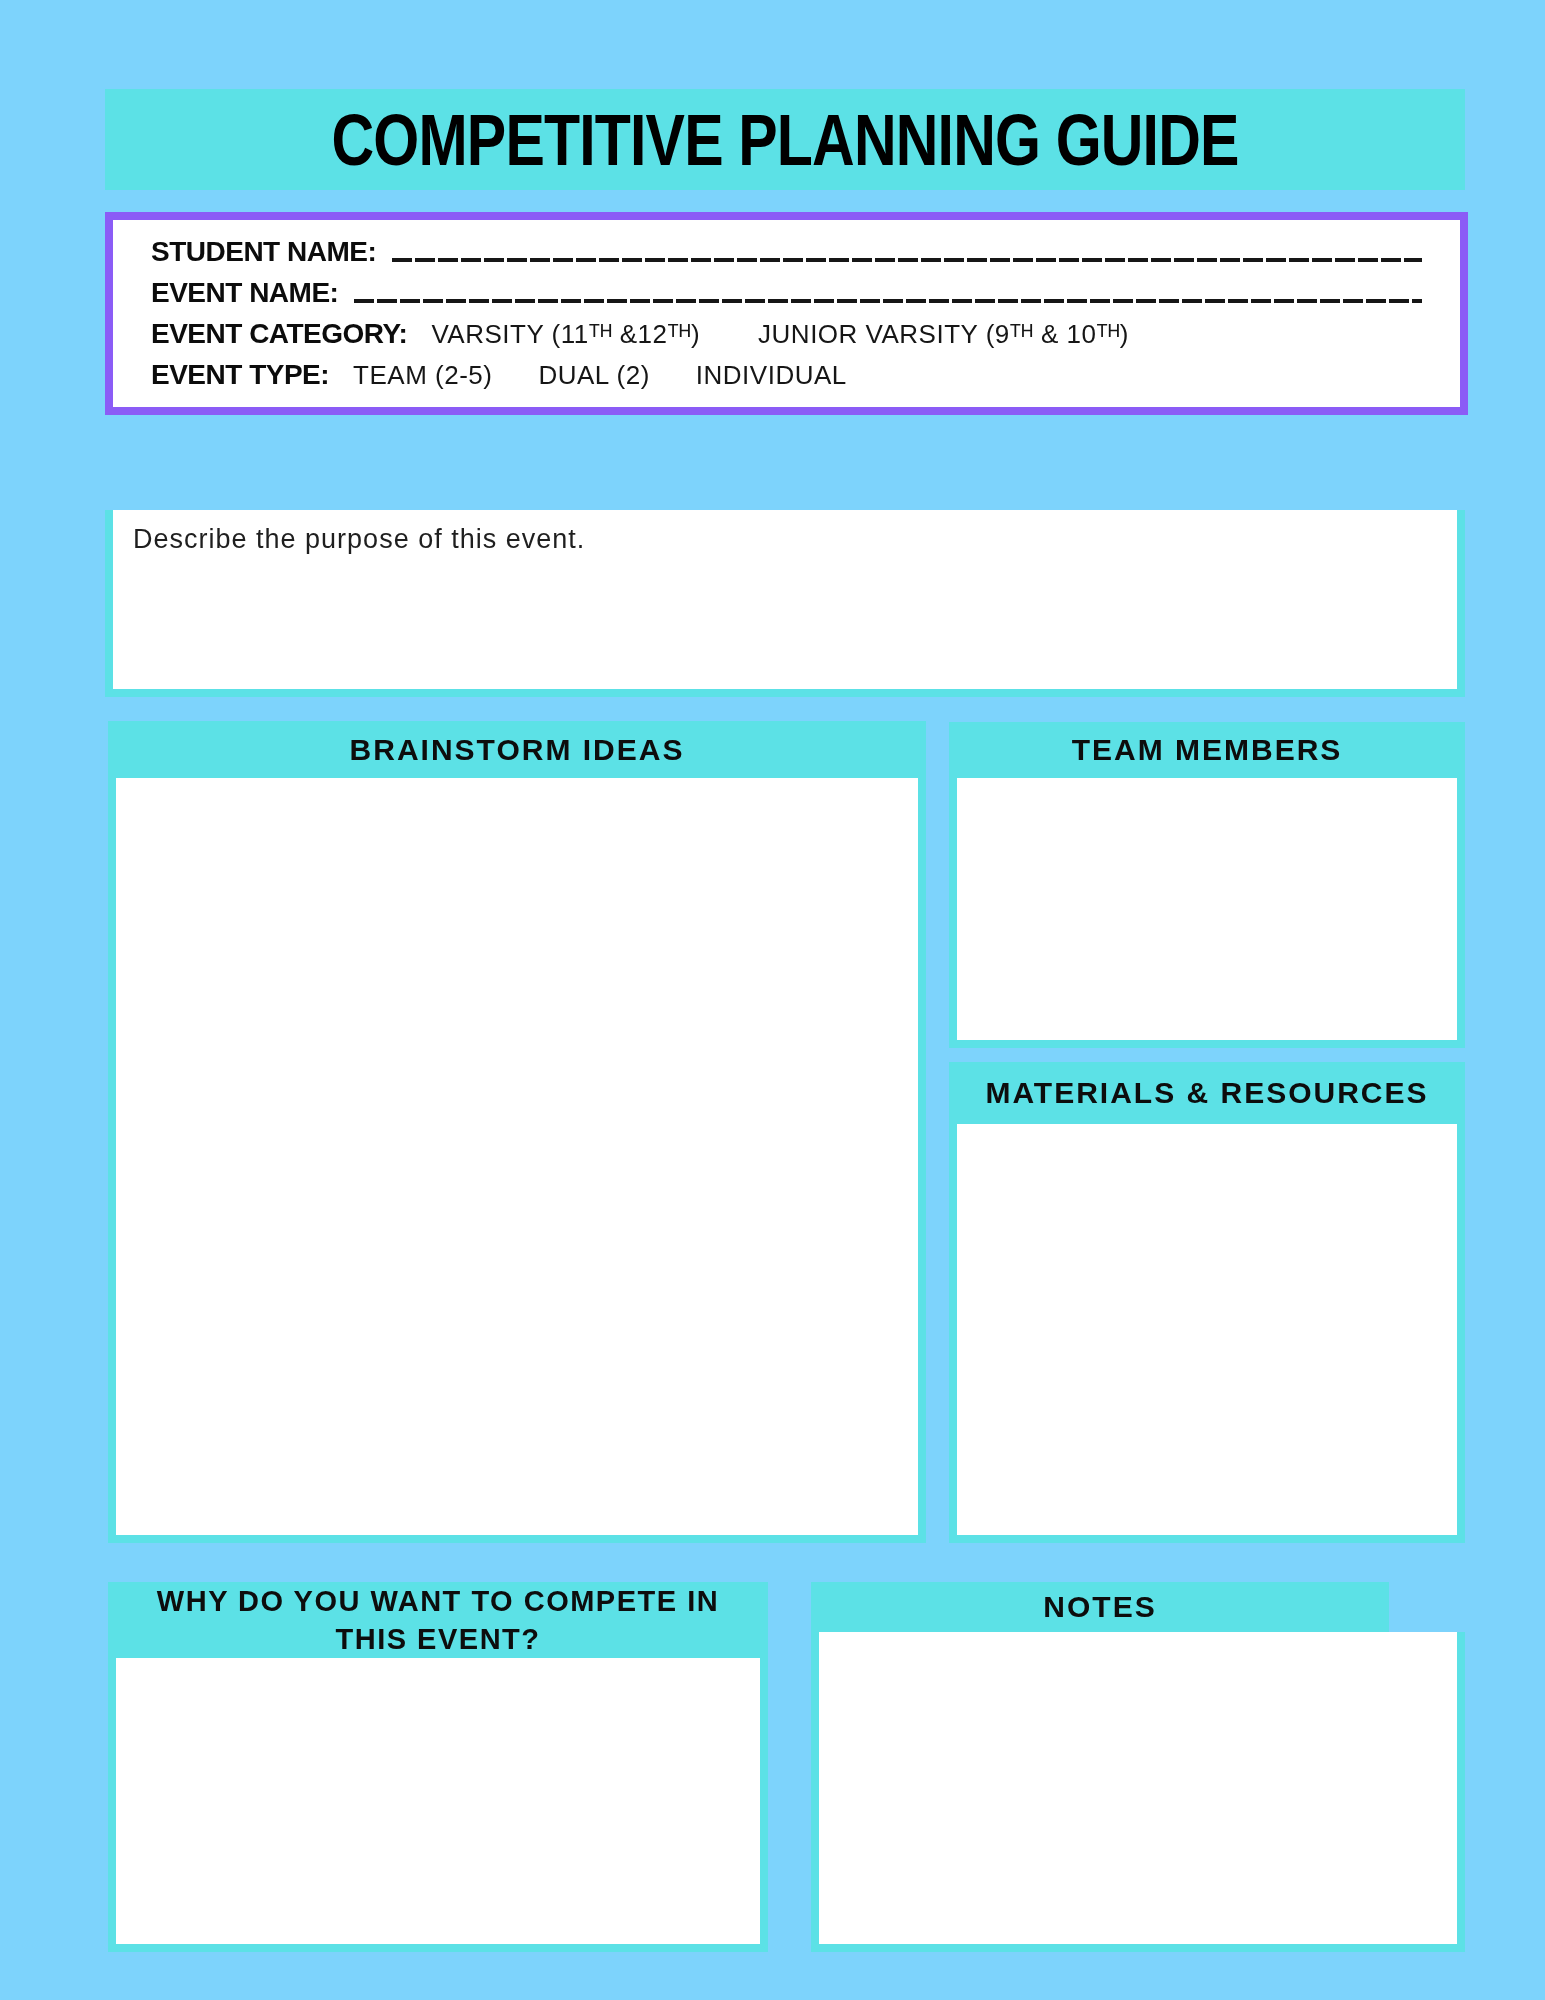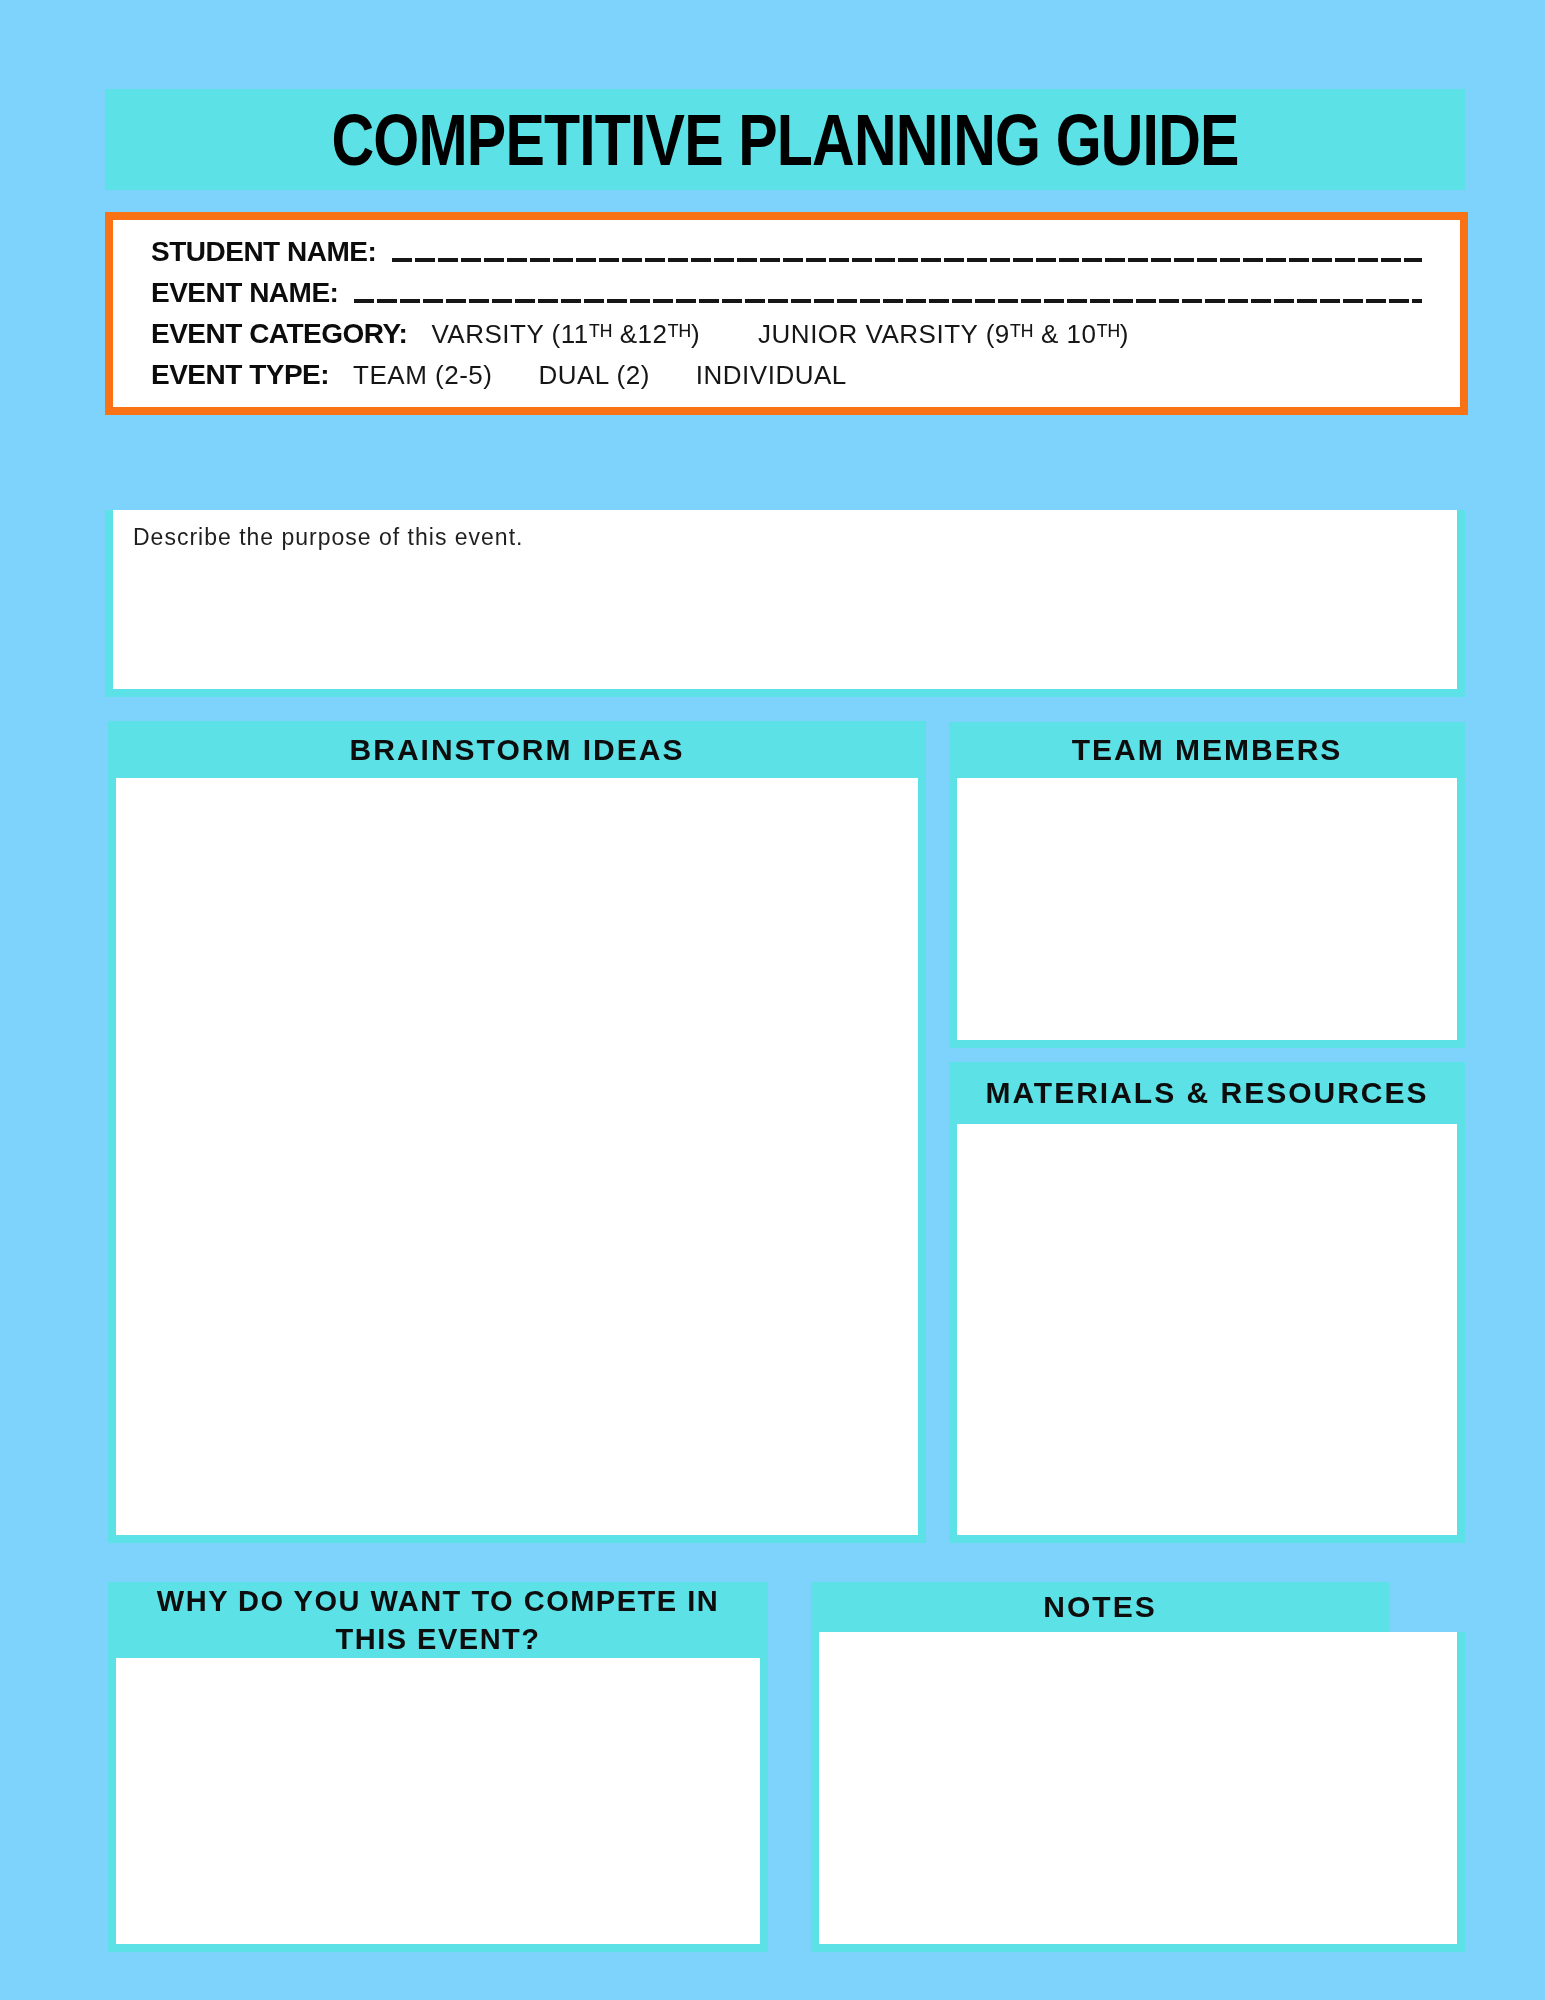--- a/index.html
+++ b/index.html
@@ -46,21 +46,21 @@
     display: inline-block;
     font-weight: 700;
     transform: scaleX(0.85);
     transform-origin: center;
     white-space: nowrap;
   }
 
   
   .info-box {
     background: #fff;
-    border: 8px solid #f97316;
+    border: 8px solid #8b5cf6;
     display: flex;
     flex-direction: column;
     justify-content: space-between;
     padding: 16px 36px 16px 38px;
   }
   .info-row { display: flex; align-items: baseline; }
   .info-label {
     font-weight: 700;
     font-size: 28px;
     letter-spacing: -0.5px;
@@ -87,21 +87,21 @@
   .ml-lg { margin-left: 58px; }
 
   
   .sec-title {
     font-size: 30px;
     letter-spacing: 2px;
     font-weight: 700;
   }
   .overview-header { font-size: 42px; line-height: 68px; }
   .prompt-text {
-    font-size: 23px;
+    font-size: 27px;
     letter-spacing: 1px;
     color: #1f1f1f;
     font-weight: 400;
     margin-top: 42px;
   }
   .input-area { padding: 14px 20px; }
   .why-header {
     line-height: 38px;
     font-size: 29px;
     letter-spacing: 1.5px;

